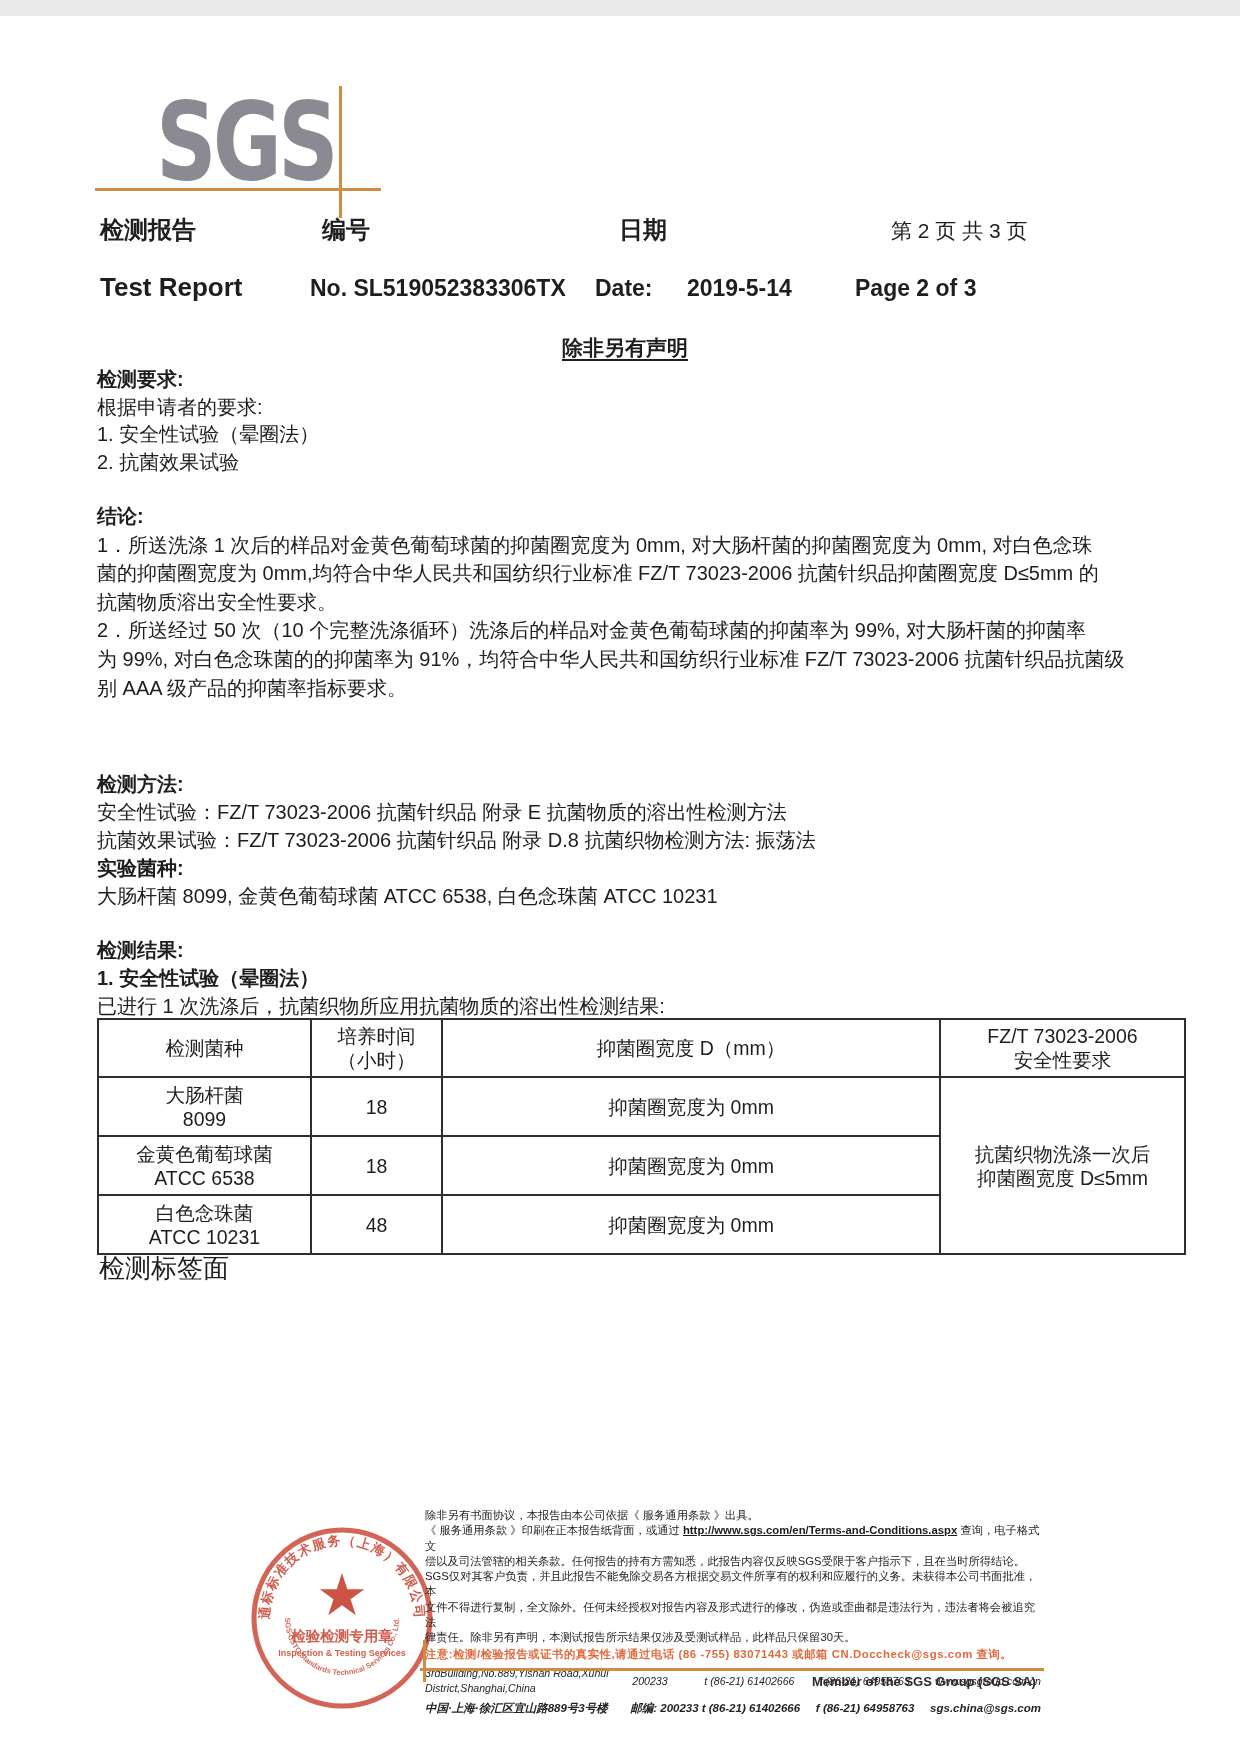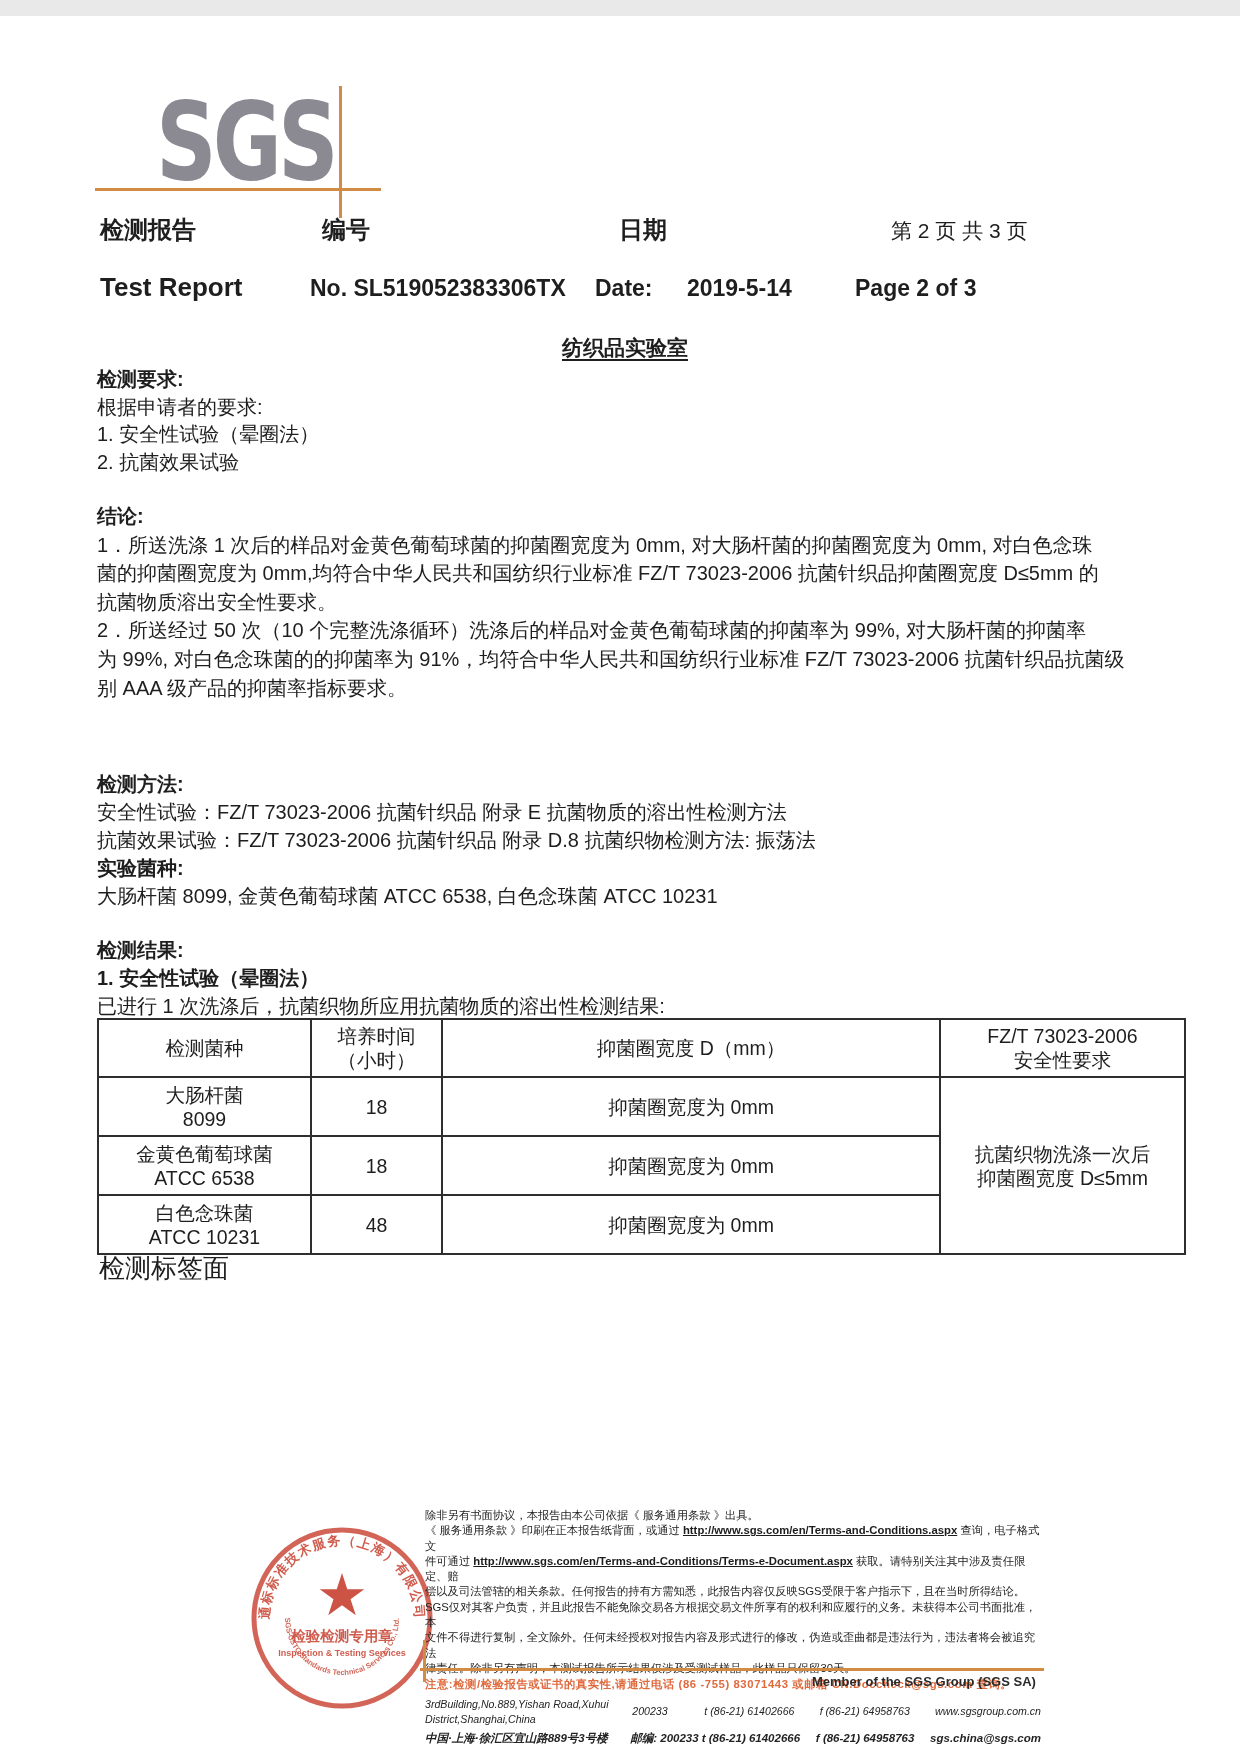--- a/index.html
+++ b/index.html
@@ -92,21 +92,21 @@
       <div class="date-cell">
         <span class="lbl">Date:</span>
         <span>2019-5-14</span>
       </div>
       <div>Page 2 of 3</div>
     </div>
   </div>
 
   <div class="main">
     <div class="doc-title">
-      <span>纺织品实验室</span>
+      <span>除非另有声明</span>
     </div>
 
     <div class="sec sec-req">
       <div class="sec-h">检测要求:</div>
       <div>根据申请者的要求:</div>
       <div>1. 安全性试验（晕圈法）</div>
       <div>2. 抗菌效果试验</div>
     </div>
 
     <div class="sec sec-con">
@@ -194,21 +194,20 @@
       <textPath href="#arcBot" startOffset="50%" text-anchor="middle">SGS-CSTC Standards Technical Services Co., Ltd.</textPath>
     </text>
     <text x="95" y="92" text-anchor="middle" font-size="58" fill="#c63b2a" opacity="0.95">★</text>
     <text x="95" y="118" text-anchor="middle" font-size="14.5" font-weight="bold" fill="#c63b2a" opacity="0.9">检验检测专用章</text>
     <text x="95" y="133" text-anchor="middle" font-size="9" font-weight="bold" fill="#c63b2a" opacity="0.9">Inspection &amp; Testing Services</text>
   </svg>
 
   <div class="legal">
     <div>除非另有书面协议，本报告由本公司依据《 服务通用条款 》出具。</div>
     <div><span>《 服务通用条款 》印刷在正本报告纸背面，或通过 </span><a href="#">http://www.sgs.com/en/Terms-and-Conditions.aspx</a><span> 查询，电子格式文</span></div>
-    <div><span>件可通过 </span><a href="#">http://www.sgs.com/en/Terms-and-Conditions/Terms-e-Document.aspx</a><span> 获取。请特别关注其中涉及责任限定、赔</span></div>
     <div>偿以及司法管辖的相关条款。任何报告的持有方需知悉，此报告内容仅反映SGS受限于客户指示下，且在当时所得结论。</div>
     <div>SGS仅对其客户负责，并且此报告不能免除交易各方根据交易文件所享有的权利和应履行的义务。未获得本公司书面批准，本</div>
     <div>文件不得进行复制，全文除外。任何未经授权对报告内容及形式进行的修改，伪造或歪曲都是违法行为，违法者将会被追究法</div>
     <div>律责任。除非另有声明，本测试报告所示结果仅涉及受测试样品，此样品只保留30天。</div>
     <div class="notice">注意:检测/检验报告或证书的真实性,请通过电话 (86 -755) 83071443 或邮箱 CN.Doccheck@sgs.com 查询。</div>
 
     <div class="addr-row">
       <span class="addr">3rdBuilding,No.889,Yishan Road,Xuhui District,Shanghai,China</span>
       <span class="zip">200233</span>
       <span class="tel">t (86-21) 61402666</span>

